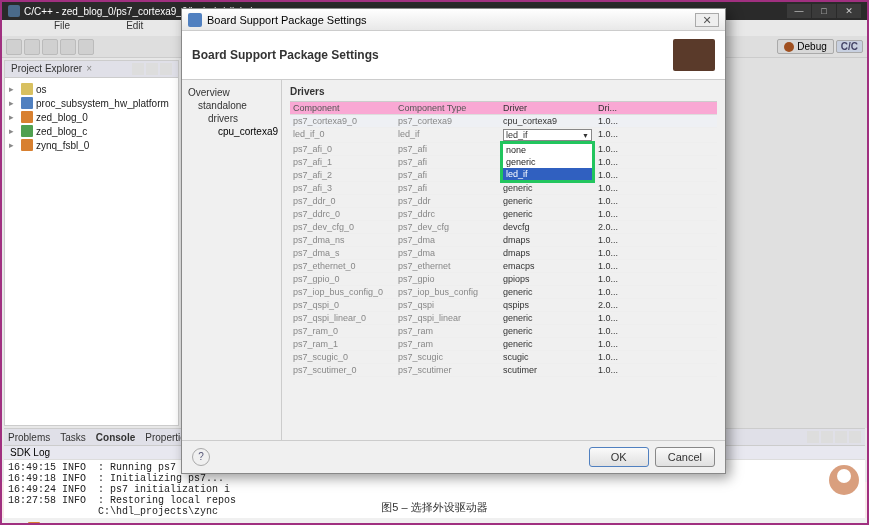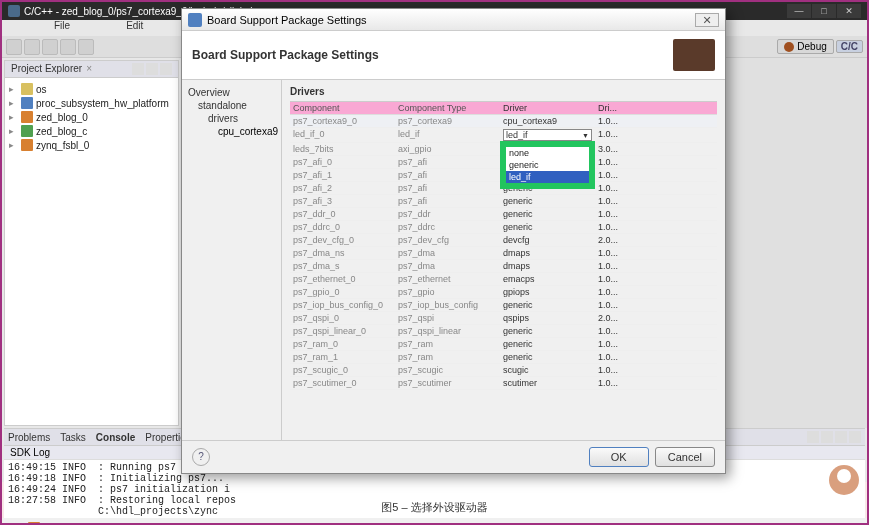--- a/index.html
+++ b/index.html
@@ -65,21 +65,21 @@
   .drv-head { display: flex; background: #f9a8d4; color: #555; font-weight: normal; border-bottom: 1px solid #ddd; }
   .drv-row { display: flex; border-bottom: 1px solid #eee; color: #888; }
   .drv-row.hl { background: #eef0f4; }
   .c-comp { width: 105px; padding: 1px 3px; }
   .c-type { width: 105px; padding: 1px 3px; }
   .c-drv { width: 95px; padding: 1px 3px; color: #333; }
   .c-ver { width: 35px; padding: 1px 3px; color: #333; }
   .dropdown-open { position: relative; }
   .dropdown-open .sel { background: #fff; border: 1px solid #888; padding: 0 2px; display: flex; justify-content: space-between; align-items: center; color: #333; }
   .dropdown-open .sel .arrow { font-size: 7px; color: #333; }
-  .dd-list { position: absolute; top: 13px; left: 0; right: 0; background: #fff; border: 6px solid #22c55e; z-index: 10; }
+  .dd-list { position: absolute; top: 13px; left: 0; right: 0; background: #fff; border: 3px solid #22c55e; z-index: 10; }
   .dd-item { padding: 1px 3px; color: #222; }
   .dd-item.sel-hl { background: #3060c0; color: #fff; }
   .dlg-footer { background: #f0f0f0; border-top: 1px solid #ccc; padding: 6px 10px; display: flex; align-items: center; gap: 6px; }
   .dlg-footer .help { width: 18px; height: 18px; border: 1px solid #aaa; border-radius: 50%; text-align: center; line-height: 16px; color: #557; font-size: 10px; }
   .dlg-footer .spacer { flex: 1; }
   .dlg-btn { min-width: 60px; padding: 3px 12px; background: linear-gradient(#fafafa,#e0e0e0); border: 1px solid #888; border-radius: 3px; font-size: 11px; color: #333; }
   .dlg-btn.primary { border-color: #5080c0; }
 
   
   .caption-bar { position: absolute; bottom: 6px; left: 50%; transform: translateX(-50%); background: #fff; padding: 2px 12px; border-radius: 3px; font-size: 11px; color: #333; }
@@ -246,26 +246,20 @@
                 </div>
                 <div class="dd-list">
                   <div class="dd-item">none</div>
                   <div class="dd-item">generic</div>
                   <div class="dd-item sel-hl">led_if</div>
                 </div>
               </div>
               <div class="c-ver">1.0...</div>
             </div>
             <div class="drv-row">
-              <div class="c-comp">leds_7bits</div>
-              <div class="c-type">axi_gpio</div>
-              <div class="c-drv"></div>
-              <div class="c-ver">3.0...</div>
-            </div>
-            <div class="drv-row">
               <div class="c-comp">ps7_afi_0</div>
               <div class="c-type">ps7_afi</div>
               <div class="c-drv"></div>
               <div class="c-ver">1.0...</div>
             </div>
             <div class="drv-row">
               <div class="c-comp">ps7_afi_1</div>
               <div class="c-type">ps7_afi</div>
               <div class="c-drv">generic</div>
               <div class="c-ver">1.0...</div>

